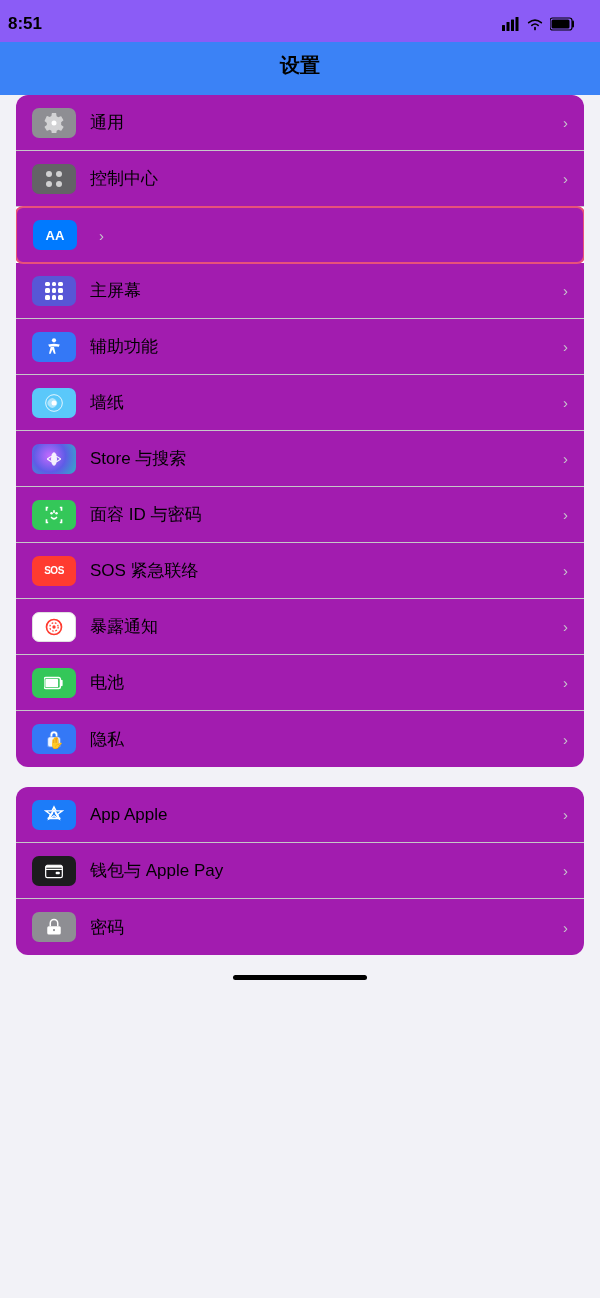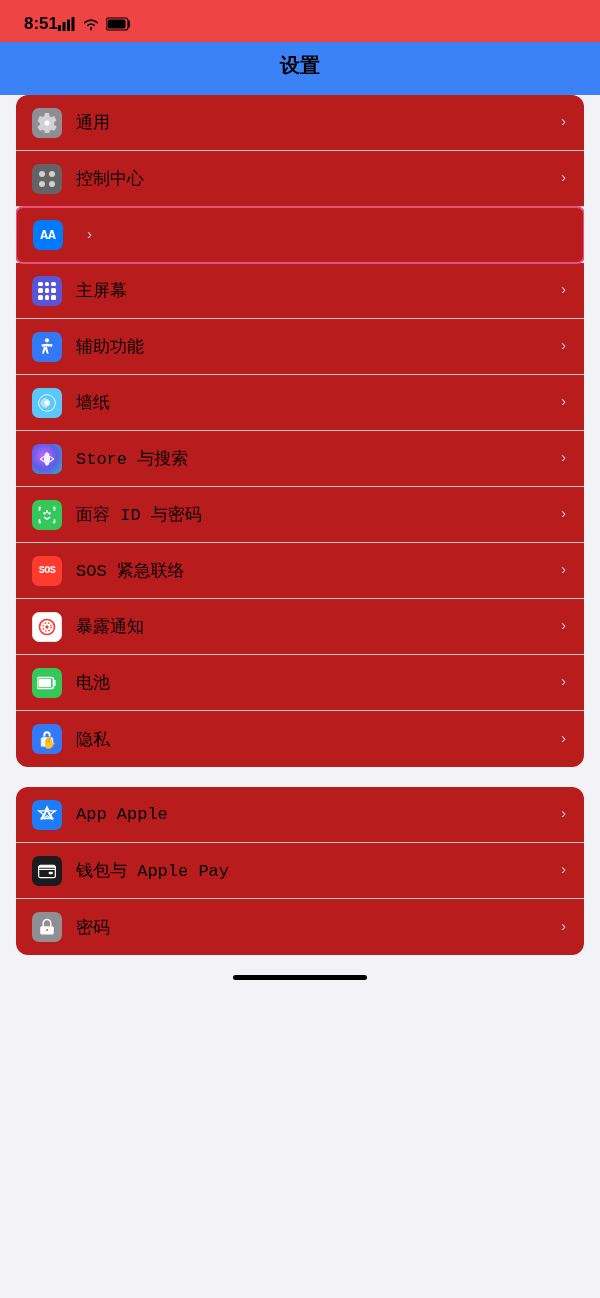--- a/index.html
+++ b/index.html
@@ -8,23 +8,24 @@
       width: 600px;
       min-height: 1298px;
       background: #f2f2f7;
       font-family: -apple-system, "PingFang SC", "Helvetica Neue", Arial, sans-serif;
       overflow-x: hidden;
     }
 
     
     .status-bar {
       display: flex;
+      justify-content: space-between;
       align-items: center;
-      padding: 14px 24px 8px 24px;
-      background: #ef4444;
+      padding: 14px 24px 8px 8px;
+      background: #8b5cf6;
     }
     .status-time {
       font-size: 17px;
       font-weight: 600;
       color: #000;
     }
     .status-icons {
       display: flex;
       align-items: center;
       gap: 6px;
@@ -47,41 +48,40 @@
       background: #fff;
       border-radius: 12px;
       margin: 0 16px 20px 16px;
       overflow: hidden;
     }
 
     .settings-item {
       display: flex;
       align-items: center;
       padding: 12px 16px;
-      background: #b91c1c;
+      background: #a21caf;
       border-bottom: 0.5px solid #c6c6c8;
       min-height: 56px;
       cursor: pointer;
       position: relative;
-      font-family: Liberation Mono, monospace;
     }
     .settings-item:last-child {
       border-bottom: none;
     }
 
     
     .settings-item.highlighted {
       border: 2.5px solid #e8517a;
       border-radius: 8px;
       margin: -1px;
       z-index: 1;
     }
 
     .item-icon {
-      width: 30px;
+      width: 44px;
       height: 30px;
       border-radius: 7px;
       display: flex;
       align-items: center;
       justify-content: center;
       flex-shrink: 0;
       margin-right: 14px;
       font-size: 16px;
       color: #fff;
     }

